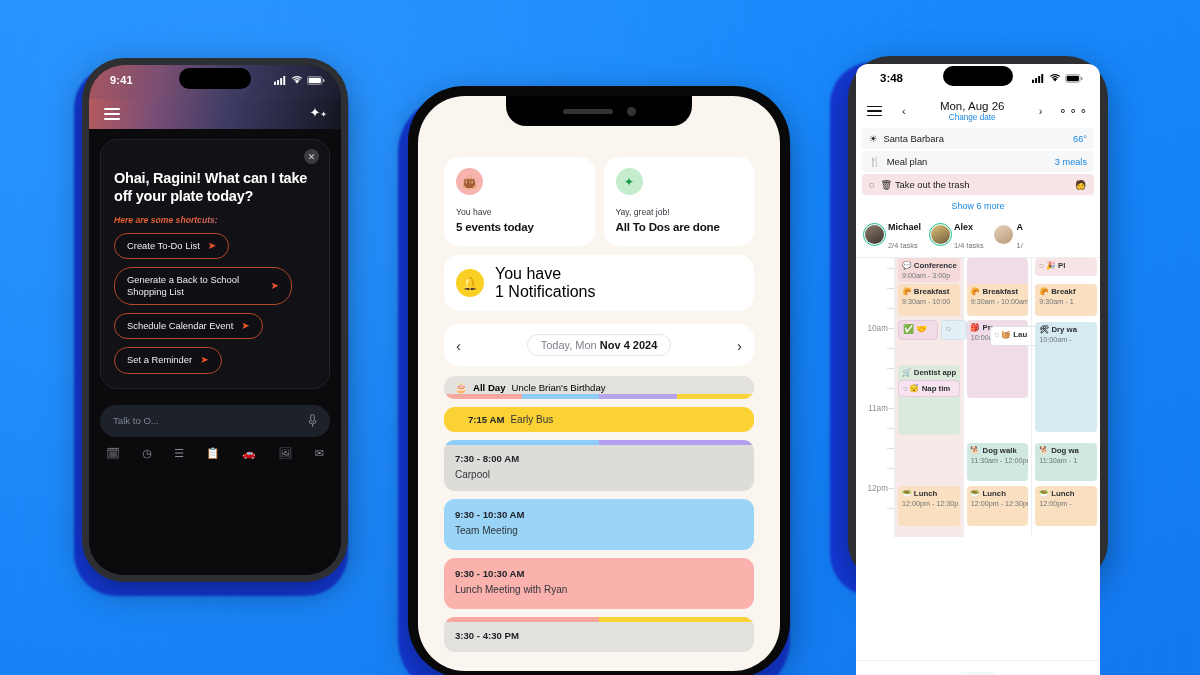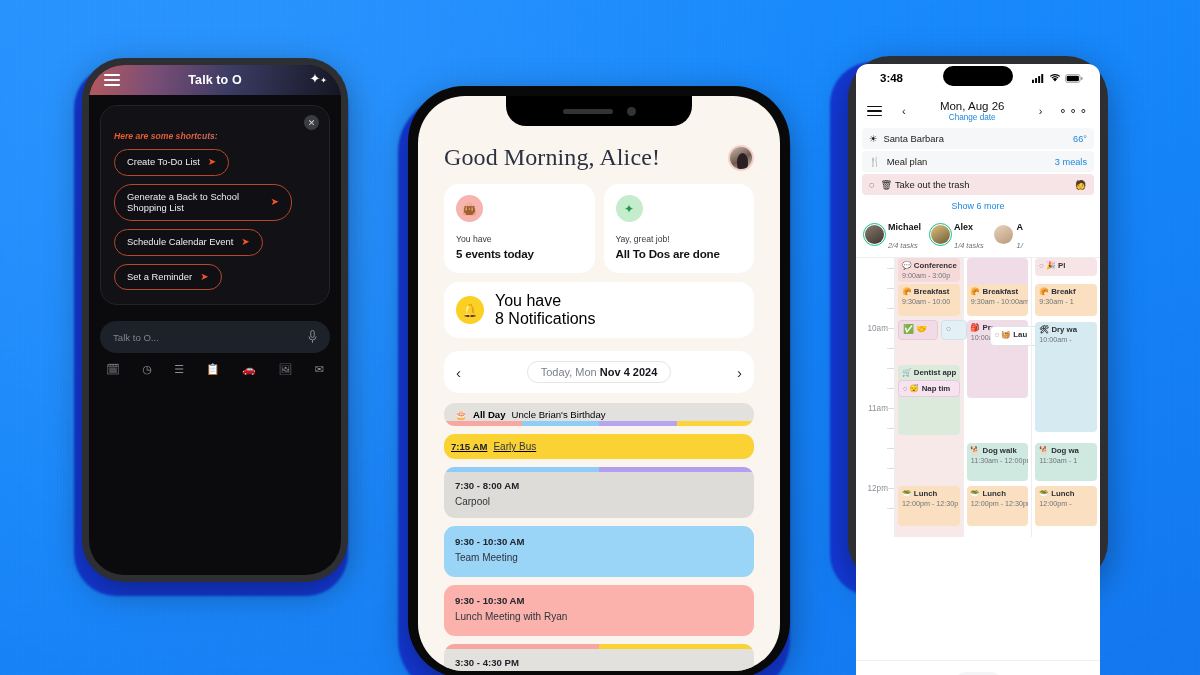--- a/index.html
+++ b/index.html
@@ -130,21 +130,21 @@
   .c-datechip b { color:#14161b; font-weight:800; }
   .c-arrow { color:#2b2f38; font-size:15px; }
   .c-events { margin-top:10px; }
   .ev { border-radius:11px; margin-top:8px; position:relative; overflow:hidden; }
   .ev .stripe { position:absolute; left:0; right:0; top:0; height:5px; display:flex; }
   .ev .stripe i { flex:1; }
   .ev .inner { padding:8px 11px 11px; }
   .ev .t { font-size:9.6px; font-weight:800; color:#20242b; }
   .ev .n { font-size:10px; color:#2f343c; margin-top:5px; }
   .ev.allday .inner { padding:6px 11px; display:flex; align-items:center; gap:6px; font-size:9.6px; }
-  .ev.oneline .inner { padding:7px 7px; display:flex; align-items:flex-end; gap:6px;text-decoration:underline; }
+  .ev.oneline .inner { padding:7px 24px; display:flex; align-items:flex-end; gap:6px; }
 
   
   #phone-right { left:848px; top:56px; width:268px; height:534px; }
   #phone-right .phone-shadow { left:-18px; top:6px; width:268px; height:534px; border-radius:42px; }
   #phone-right .bezel { left:0; top:0; width:260px; height:528px; border-radius:42px; }
   #phone-right .screen { left:8px; top:8px; width:244px; height:644px; border-radius:12px; background:#fff; }
   .r-status { height:30px; position:relative; }
   .r-time { position:absolute; left:24px; top:8px; font-size:11.5px; font-weight:600; color:#000; }
   .r-island { position:absolute; left:50%; transform:translateX(-50%); top:2px; width:70px; height:20px; background:#000; border-radius:11px; }
   .r-sicons { position:absolute; right:17px; top:9px; display:flex; gap:4px; align-items:center; }
@@ -159,21 +159,21 @@
   .r-rows { padding:0 6px; }
   .r-row { height:21px; display:flex; align-items:center; padding:0 7px; margin-bottom:2px; border-radius:4px; font-size:9.4px; color:#1b1b1b; }
   .r-row .lbl { flex:1; display:flex; align-items:center; gap:6px; }
   .r-row .val { color:#1a87e0; font-size:9.2px; }
   .r-showmore { text-align:center; color:#1a87e0; font-size:9px; padding:4px 0 5px; }
   .r-people { display:flex; gap:10px; padding:0 9px 5px; overflow:hidden; }
   .r-person { display:flex; align-items:center; gap:4px; }
   .r-pic { width:19px; height:19px; border-radius:50%; position:relative; }
   .r-pic .ring { position:absolute; inset:-2px; border-radius:50%; border:1.6px solid #12c08a; }
   .r-pname { font-size:9px; font-weight:700; color:#111; line-height:1.15; }
-  .r-ptasks { font-size:7.4px; color:#6d7178;font-style:italic; }
+  .r-ptasks { font-size:7.4px; color:#6d7178; }
   .r-cal { position:relative; height:280px; overflow:hidden; border-top:1px solid #eceef0; }
   .r-gutter { position:absolute; left:0; top:0; width:38px; height:100%; }
   .r-hour { position:absolute; left:0; width:38px; text-align:right; padding-right:6px; font-size:8.2px; color:#8b9097; }
   .r-tick { position:absolute; left:31px; width:7px; height:1px; background:#d9dde1; }
   .r-cols { position:absolute; left:38px; top:0; right:0; height:100%; display:flex; }
   .r-col { position:relative; border-left:1px solid #eceef0; }
   .cev { position:absolute; left:3px; right:3px; border-radius:4px; padding:3px 4px; overflow:hidden; }
   .cev .ct { font-size:7.8px; font-weight:700; color:#2c2f33; white-space:nowrap; }
   .cev .cs { font-size:7.2px; color:#6f747b; white-space:nowrap; margin-top:1px; }
   .r-tabbar { position:absolute; left:0; bottom:0; width:100%; height:48px; background:#fff;
@@ -189,34 +189,56 @@
 </head>
 <body>
 
 <div id="backdrop"></div>
 
 <div class="phone" id="phone-left">
   <div class="phone-shadow"></div>
   <div class="bezel"></div>
   <div class="screen">
 
+    <div class="l-statusbar">
+      <div class="l-time">9:41</div>
+      <div class="dynamic-island"></div>
+      <div class="l-statusicons">
+        <svg class="sig" viewBox="0 0 16 11">
+          <rect x="0" y="7" width="2.4" height="4" fill="#fff"></rect>
+            <rect x="3.8" y="5" width="2.4" height="6" fill="#fff"></rect>
+          <rect x="7.6" y="2.5" width="2.4" height="8.5" fill="#fff"></rect>
+            <rect x="11.4" y="0" width="2.4" height="11" fill="#fff"></rect>
+        </svg>
+        <svg width="12" height="10" viewBox="0 0 14 11">
+          <path d="M7 9.6 L4.4 6.6 a4 4 0 0 1 5.2 0 Z" fill="#fff"></path>
+          <path d="M1.4 3.6 a8.5 8.5 0 0 1 11.2 0" stroke="#fff" stroke-width="1.4" fill="none"></path>
+          <path d="M3.3 5.6 a5.7 5.7 0 0 1 7.4 0" stroke="#fff" stroke-width="1.4" fill="none"></path>
+        </svg>
+        <svg width="18" height="9" viewBox="0 0 22 11">
+          <rect x="0.5" y="0.5" width="18" height="10" rx="3" stroke="#fff" fill="none" opacity=".6"></rect>
+          <rect x="2" y="2" width="15" height="7" rx="1.8" fill="#fff"></rect>
+          <rect x="19.6" y="3.6" width="1.8" height="3.8" rx="1" fill="#fff" opacity=".7"></rect>
+        </svg>
+      </div>
+    </div>
 
     <div class="l-navbar">
       <div class="l-hamb">
           <i></i>
           <i></i>
           <i></i>
         </div>
-      <div class="l-title">Talk to O</div>
       <div class="l-spark">✦<span style="font-size:8px">✦</span></div>
     </div>
 
     <div class="l-body">
       <div class="l-card">
         <div class="l-close">✕</div>
+        <div class="l-greeting">Ohai, Ragini! What can I take off your plate today?</div>
         <div class="l-shortcuts-label">Here are some shortcuts:</div>
 
         <div>
           <div class="chip">
             <span>Create To-Do List</span>
             <span class="send">➤</span>
           </div><br>
           <div class="chip" style="max-width:178px">
             <span>Generate a Back to School Shopping List</span>
             <span class="send">➤</span>
@@ -258,43 +280,39 @@
 <div class="phone" id="phone-center">
   <div class="phone-shadow"></div>
   <div class="bezel" style="background:#090909"></div>
   <div class="screen">
     <div class="c-notch">
       <span class="speaker"></span>
       <span class="cam"></span>
     </div>
 
     <div class="c-content">
-      <div class="c-head">
-        <div class="c-greet">Good Morning, Alice!</div>
-        <div class="c-avatar"></div>
-      </div>
 
       <div class="c-cards">
         <div class="c-card">
           <div class="bubble" style="background:#f7b4ae">👜</div>
           <div class="sub">You have</div>
           <div class="main">5 events today</div>
         </div>
         <div class="c-card">
           <div class="bubble" style="background:#c5edcd;color:#1d9b49">✦</div>
           <div class="sub">Yay, great job!</div>
           <div class="main">All To Dos are done</div>
         </div>
       </div>
 
       <div class="c-notif">
         <div class="bubble">🔔</div>
         <div>
           <div class="sub" style="margin-top:0">You have</div>
-          <div class="main">8 Notifications</div>
+          <div class="main">1 Notifications</div>
         </div>
       </div>
 
       <div class="c-datebar">
         <span class="c-arrow">‹</span>
         <span class="c-datechip">
           <span>Today, Mon</span>
           <b>Nov 4 2024</b>
         </span>
         <span class="c-arrow">›</span>

